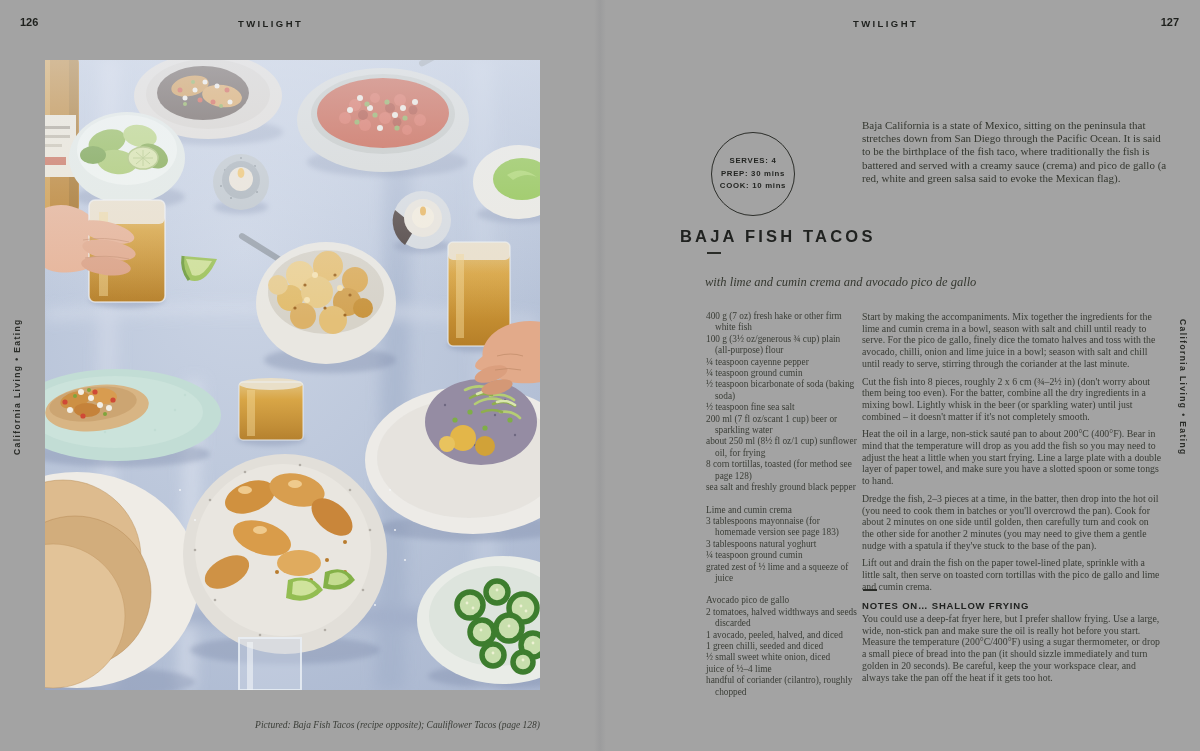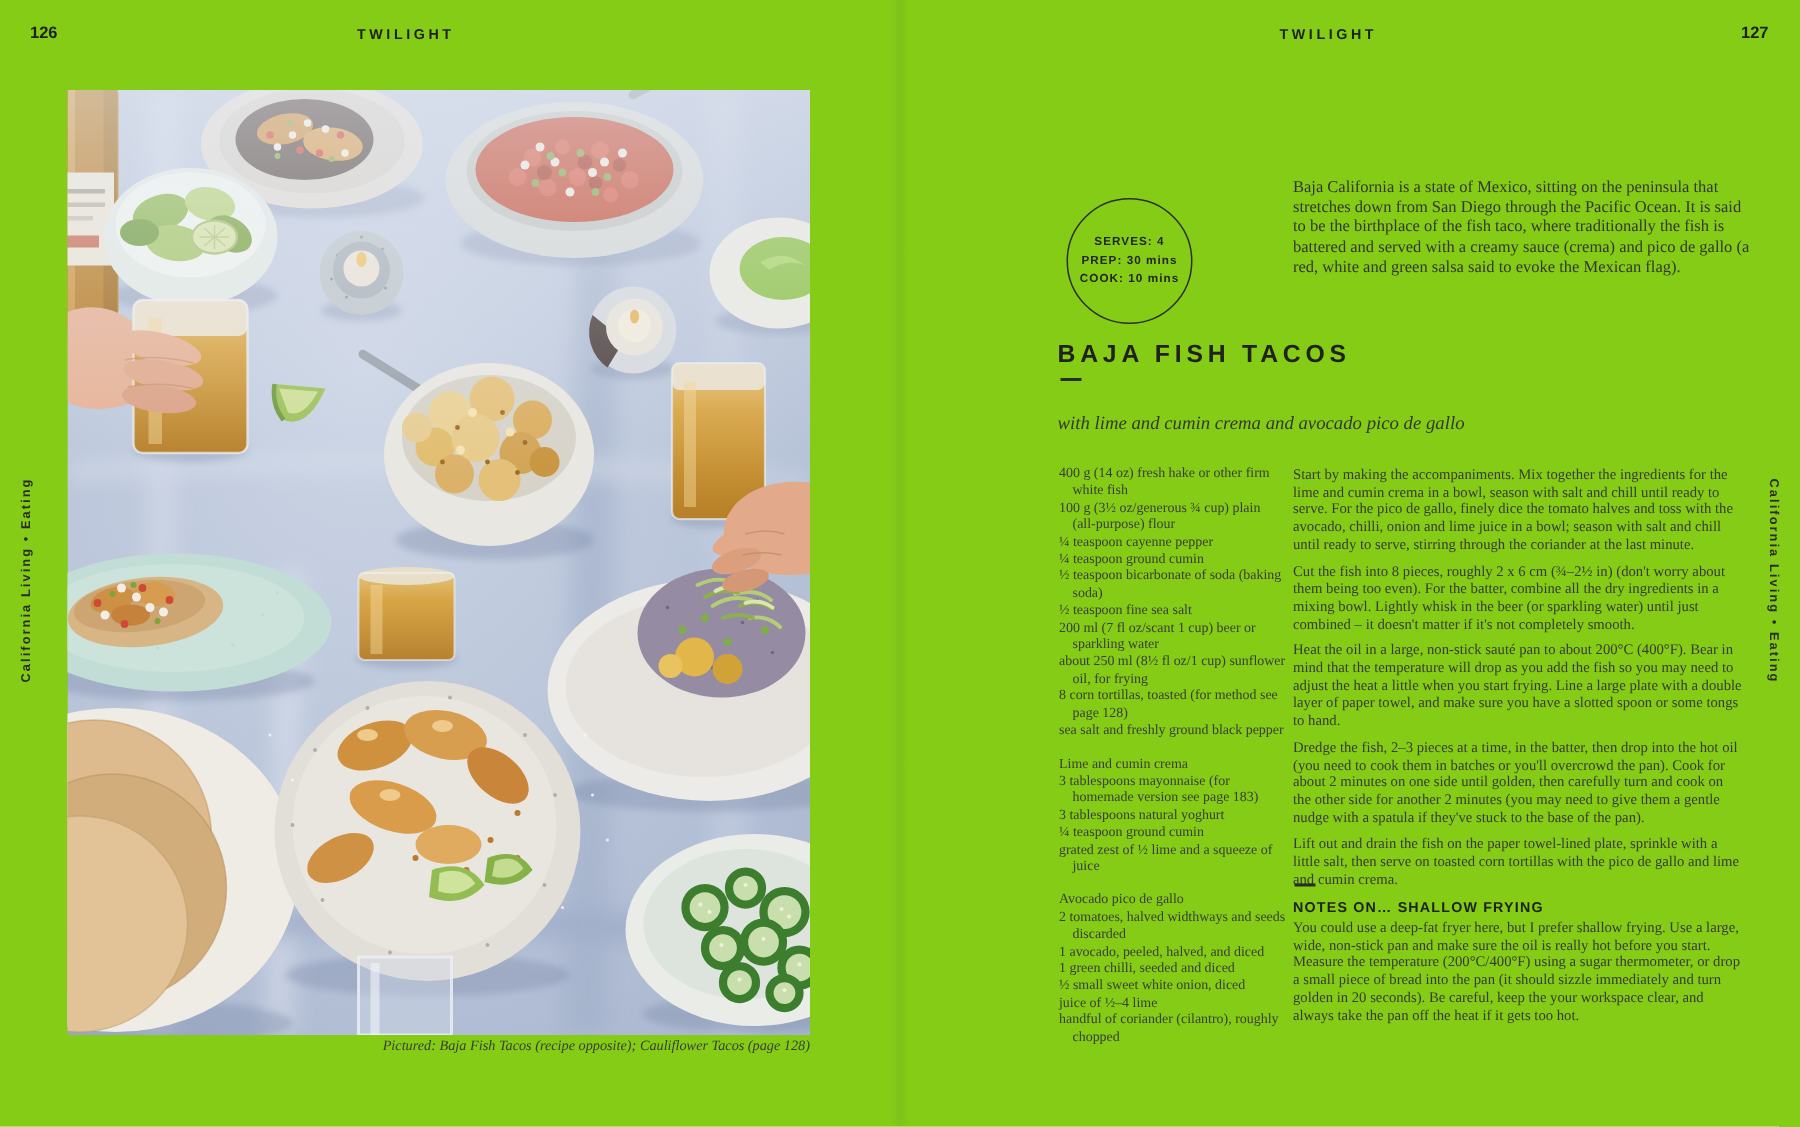--- a/index.html
+++ b/index.html
@@ -1,21 +1,21 @@
 <!DOCTYPE html>
 <html><head>
 <meta charset="utf-8">
 <style>
   html,body{margin:0;padding:0;}
   body{
     width:1200px;height:751px;position:relative;overflow:hidden;
     background:#fdfdfc;color:#33362f;
     font-family:"Liberation Serif", serif;
   }
-  .spread{position:absolute;inset:0;background:#84cc16;}
+  .spread{position:absolute;inset:0;background:#a3a3a3;}
   .gutter{position:absolute;left:594px;top:0;width:12px;height:751px;
     background:linear-gradient(90deg,rgba(40,45,60,0) 0%,rgba(40,45,60,.06) 50%,rgba(40,45,60,0) 100%);}
 
   
   .running-head{position:absolute;top:18px;font:700 9.5px "Liberation Sans",sans-serif;
     letter-spacing:2.4px;color:#1e201d;}
   .head-left{left:238px;}
   .head-right{left:853px;}
   .folio{position:absolute;top:16px;font:700 11px "Liberation Sans",sans-serif;color:#1e201d;}
   .folio-left{left:20px;}
@@ -24,31 +24,31 @@
   
   .spine-text{position:absolute;height:170px;display:flex;align-items:center;justify-content:center;
     font:700 8.5px "Liberation Sans",sans-serif;letter-spacing:1.4px;color:#2a2c28;
     writing-mode:vertical-rl;white-space:nowrap;}
   .spine-left{left:12px;top:302px;transform:rotate(180deg);}
   .spine-right{right:12px;top:302px;}
 
   
   .photo{position:absolute;left:45px;top:60px;width:495px;height:630px;margin:0;}
   .photo svg{display:block;}
-  .caption{position:absolute;left:240px;top:693px;width:300px;text-align:right;
+  .caption{position:absolute;left:240px;top:720px;width:300px;text-align:right;
     font-style:italic;font-size:9.5px;color:#3a3d37;}
 
   
   .badge{position:absolute;left:711px;top:132px;width:82px;height:82px;border:1.3px solid #2c2e2a;
     border-radius:50%;display:flex;flex-direction:column;justify-content:center;align-items:center;
     text-align:left;font:700 7.8px "Liberation Sans",sans-serif;letter-spacing:.7px;
     line-height:1.62;color:#232522;}
   .intro{position:absolute;left:862px;top:119px;width:305px;
     font-size:11px;line-height:13.2px;color:#34372f;}
-  .title{position:absolute;left:705px;top:227px;font:700 16.5px "Liberation Sans",sans-serif;
+  .title{position:absolute;left:680px;top:227px;font:700 16.5px "Liberation Sans",sans-serif;
     letter-spacing:3.2px;color:#202220;}
   .rule-dash{position:absolute;width:14px;height:1.5px;background:#2a2c28;}
   .title-dash{left:707px;top:252px;}
   .subtitle{position:absolute;left:705px;top:259px;font-style:italic;font-size:12.5px;color:#34372f;margin-top:16px;}
 
   .ingredients{position:absolute;left:706px;top:311px;width:152px;
     font-size:9.3px;line-height:11.4px;color:#3a3d36;}
   .ingredients ul{list-style:none;margin:0;padding:0;}
   .ingredients li{padding-left:9px;text-indent:-9px;}
   .ing-subhead{margin:11px 0 0 0;}
@@ -494,21 +494,21 @@
   </div>
 
   <div class="intro">Baja California is a state of Mexico, sitting on the peninsula that stretches down from San Diego through the Pacific Ocean. It is said to be the birthplace of the fish taco, where traditionally the fish is battered and served with a creamy sauce (crema) and pico de gallo (a red, white and green salsa said to evoke the Mexican flag).</div>
 
   <h1 class="title" style="margin:0;">BAJA FISH TACOS</h1>
   <div class="rule-dash title-dash"></div>
   <div class="subtitle">with lime and cumin crema and avocado pico de gallo</div>
 
   <div class="ingredients">
     <ul>
-      <li>400 g (14 oz) fresh hake or other firm white fish</li>
+      <li>400 g (7 oz) fresh hake or other firm white fish</li>
       <li>100 g (3½ oz/generous ¾ cup) plain (all-purpose) flour</li>
       <li>¼ teaspoon cayenne pepper</li>
       <li>¼ teaspoon ground cumin</li>
       <li>½ teaspoon bicarbonate of soda (baking soda)</li>
       <li>½ teaspoon fine sea salt</li>
       <li>200 ml (7 fl oz/scant 1 cup) beer or sparkling water</li>
       <li>about 250 ml (8½ fl oz/1 cup) sunflower oil, for frying</li>
       <li>8 corn tortillas, toasted (for method see page 128)</li>
       <li>sea salt and freshly ground black pepper</li>
     </ul>

